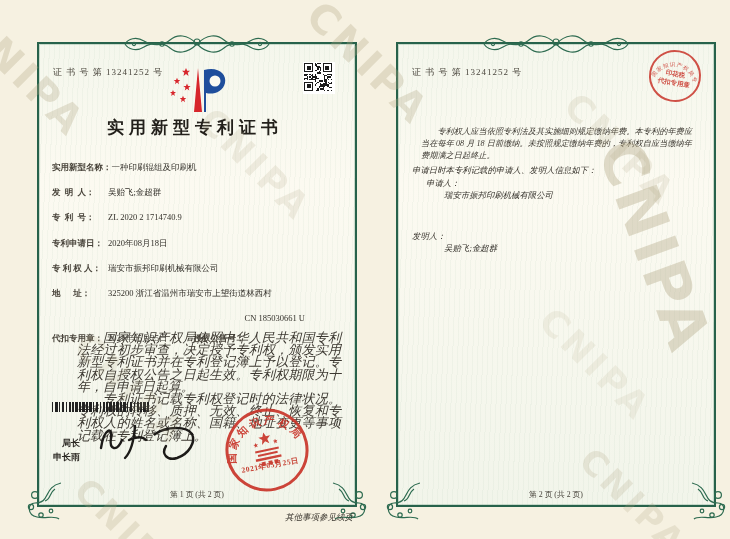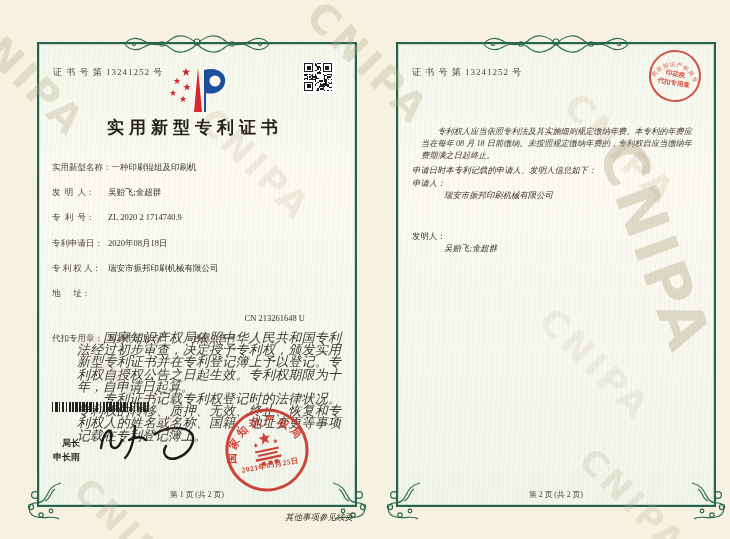--- a/index.html
+++ b/index.html
@@ -38,21 +38,21 @@
   
   .certno{position:absolute;left:14px;top:22px;font-size:9px;letter-spacing:1px;color:#4a463d;}
   .qr{position:absolute;right:20px;top:18px;width:30px;height:30px;background:#fff;padding:1px;}
   .logo{position:absolute;left:50%;top:20px;transform:translateX(-50%);}
   .cert-title{
     position:absolute;left:0;right:4px;top:72px;text-align:center;
     font-size:17px;font-weight:bold;letter-spacing:5px;color:#23201b;
   }
   .fields{position:absolute;left:13px;right:12px;top:118px;font-size:8.5px;}
   .frow{display:flex;margin-bottom:13.2px;align-items:baseline;}
-  .flabel{flex:0 0 56px;white-space:pre;color:#474239;}
+  .flabel{flex:0 0 56px;white-space:pre;color:#474239;font-weight:bold;}
   .fvalue{color:#33302a;}
   .grant-row{display:flex;}
   .grant-no{margin-left:26px;display:flex;}
   .paras{position:absolute;left:15px;right:14px;top:288px;font-size:13px;line-height:12.2px;
          font-style:italic;color:#3c3831;text-align:justify;margin-left:23px;}
   .paras p{margin:0;text-indent:2em;}
   .barcode{
     position:absolute;left:13px;top:358px;width:98px;height:10px;
     background:repeating-linear-gradient(90deg,#222 0 1.5px,transparent 1.5px 3px,#222 3px 5.5px,transparent 5.5px 6.8px);
   }
@@ -64,23 +64,23 @@
              font-weight:bold;transform:rotate(2deg);letter-spacing:.5px;}
   
   .fee-seal{position:absolute;right:12px;top:5px;width:54px;height:54px;z-index:4;transform:rotate(10deg);opacity:.85;}
   .page-num{position:absolute;left:0;right:0;bottom:5px;text-align:center;font-size:7.8px;color:#46423a;}
   .footer-note{position:absolute;left:37px;width:316px;top:512px;text-align:right;
                font-size:8.5px;font-style:italic;color:#3c3831;z-index:2;}
   
   .rp-para{position:absolute;left:15px;right:14px;top:74px;font-size:8.2px;line-height:12.2px;
            font-style:italic;color:#3c3831;text-align:justify;text-indent:2em;margin:8px;}
   .rp-intro{position:absolute;left:14px;top:121px;font-size:8.4px;font-style:italic;color:#37332c;}
-  .rp-label-a{position:absolute;left:14px;top:134px;font-size:8.4px;font-style:italic;color:#37332c;}
+  .rp-label-a{position:absolute;left:28px;top:134px;font-size:8.4px;font-style:italic;color:#37332c;}
   .rp-value-a{position:absolute;left:46px;top:146px;font-size:8.4px;font-style:italic;color:#33302a;}
-  .rp-label-i{position:absolute;left:14px;top:187px;font-size:8.4px;color:#37332c;}
+  .rp-label-i{position:absolute;left:14px;top:187px;font-size:8.4px;font-style:italic;color:#37332c;}
   .rp-value-i{position:absolute;left:46px;top:199px;font-size:8.4px;font-style:italic;color:#33302a;}
 </style>
 </head>
 <body>
 
 <div class="canvas">
 
   <span class="wm" style="left:-14px;top:4px;font-size:40px;transform:rotate(45deg);">CNIPA</span>
   <span class="wm" style="left:330px;top:-8px;font-size:40px;transform:rotate(45deg);">CNIPA</span>
   <span class="wm" style="left:650px;top:130px;font-size:60px;transform:rotate(70deg);opacity:.38;">CNIPA</span>
@@ -291,27 +291,28 @@
       <div class="frow">
           <span class="flabel">专利申请日：</span>
           <span class="fvalue">2020年08月18日</span>
         </div>
       <div class="frow">
           <span class="flabel">专 利 权 人：</span>
           <span class="fvalue">瑞安市振邦印刷机械有限公司</span>
         </div>
       <div class="frow">
           <span class="flabel">地      址：</span>
+          <span class="fvalue">325200 浙江省温州市瑞安市上望街道林西村</span>
         </div>
       <div class="frow grant-row">
         <span class="flabel">代扣专用章：</span>
         <span class="fvalue">2021年05月25日</span>
         <span class="grant-no">
           <span class="flabel" style="flex-basis:auto;margin-top:20px;">授权公告号：</span>
-          <span class="fvalue">CN 213261648 U</span>
+          <span class="fvalue">CN 185030661 U</span>
         </span>
       </div>
     </div>
 
     <div class="paras">
       <p>国家知识产权局依照中华人民共和国专利法经过初步审查，决定授予专利权，颁发实用新型专利证书并在专利登记簿上予以登记。专利权自授权公告之日起生效。专利权期限为十年，自申请日起算。</p>
       <p>专利证书记载专利权登记时的法律状况。专利权的转移、质押、无效、终止、恢复和专利权人的姓名或名称、国籍、地址变更等事项记载在专利登记簿上。</p>
     </div>
 
     <div class="barcode"></div>

